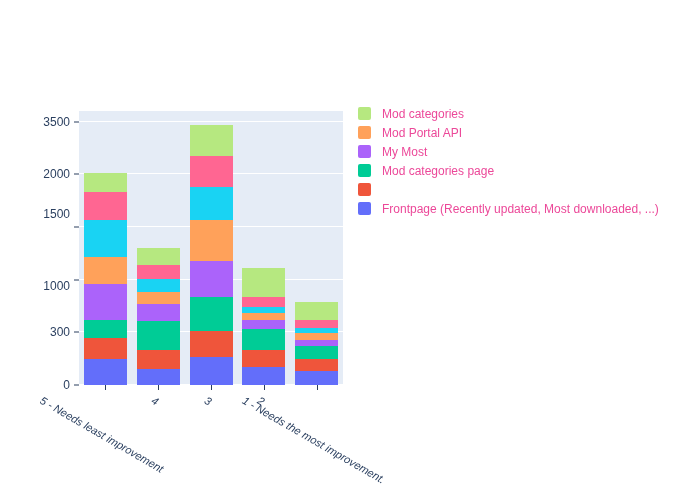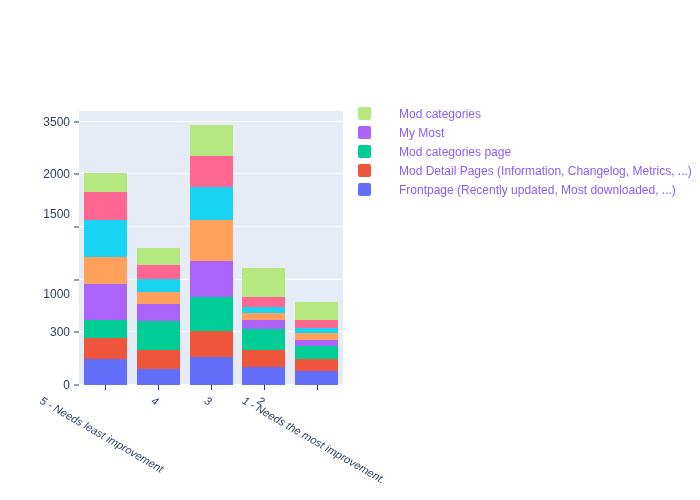--- a/index.html
+++ b/index.html
@@ -115,37 +115,37 @@
     align-items: center;
     height: 19px;
   }
   .legend-swatch {
     width: 13px;
     height: 13px;
     border-radius: 2px;
     flex: 0 0 13px;
   }
   .legend-label {
-    margin-left: 28px;
+    margin-left: 11px;
     font-size: 12px;
-    color: #8b5cf6;
+    color: #ec4899;
     white-space: nowrap;
   }
 </style>
 </head>
 <body>
 
 <div id="chart-root">
 
   <div id="y-axis">
       <div class="y-tick" style="top: 274px;">0</div>
       <div class="y-tick-mark" style="top: 274px;"></div>
       <div class="y-tick" style="top: 221.308px;">300</div>
       <div class="y-tick-mark" style="top: 221.308px;"></div>
-      <div class="y-tick" style="top: 183px;">1000</div>
+      <div class="y-tick" style="top: 175px;">1000</div>
       <div class="y-tick-mark" style="top: 168.615px;"></div>
       <div class="y-tick" style="top: 103px;">1500</div>
       <div class="y-tick-mark" style="top: 115.923px;"></div>
       <div class="y-tick" style="top: 63.2308px;">2000</div>
       <div class="y-tick-mark" style="top: 63.2308px;"></div>
       <div class="y-tick" style="top: 10.5385px;">3500</div>
       <div class="y-tick-mark" style="top: 10.5385px;"></div>
     </div>
 
   <div id="plot-area">
@@ -219,30 +219,33 @@
       <div class="x-tick-mark" style="left: 237.6px;"></div>
       <div class="x-tick-label" style="left: 237.6px; transform: translateX(-70.5811px) rotate(30deg);">1 - Needs the most improvement.</div>
     </div>
 
   <div id="legend">
       <div class="legend-item">
         <span class="legend-swatch" style="background: rgb(182, 232, 128);"></span>
         <span class="legend-label">Mod categories</span>
       </div>
       <div class="legend-item">
+        <span class="legend-swatch" style="background: rgb(255, 161, 90);"></span>
+        <span class="legend-label">Mod Portal API</span>
+      </div>
+      <div class="legend-item">
         <span class="legend-swatch" style="background: rgb(171, 99, 250);"></span>
         <span class="legend-label">My Most</span>
       </div>
       <div class="legend-item">
         <span class="legend-swatch" style="background: rgb(0, 204, 150);"></span>
         <span class="legend-label">Mod categories page</span>
       </div>
       <div class="legend-item">
         <span class="legend-swatch" style="background: rgb(239, 85, 59);"></span>
-        <span class="legend-label">Mod Detail Pages (Information, Changelog, Metrics, ...)</span>
       </div>
       <div class="legend-item">
         <span class="legend-swatch" style="background: rgb(99, 110, 250);"></span>
         <span class="legend-label">Frontpage (Recently updated, Most downloaded, ...)</span>
       </div>
     </div>
 
 </div>
 
 </body></html>

